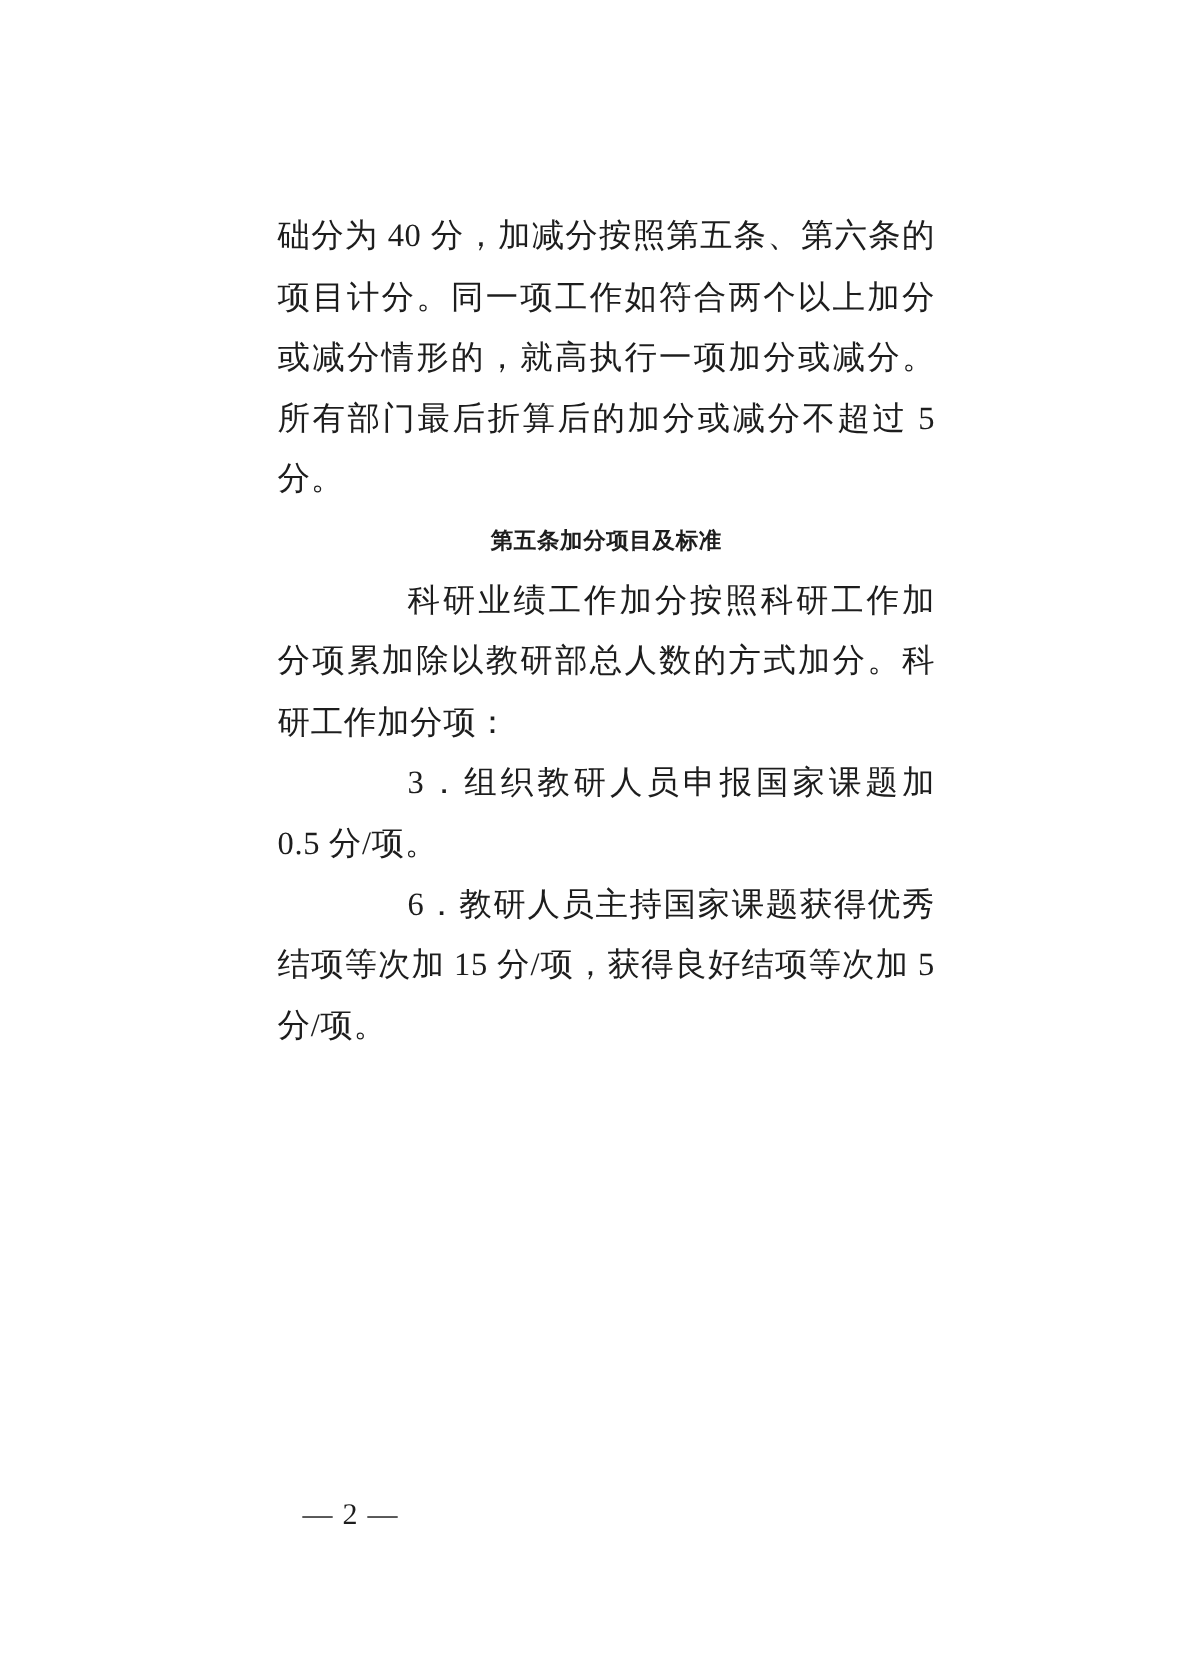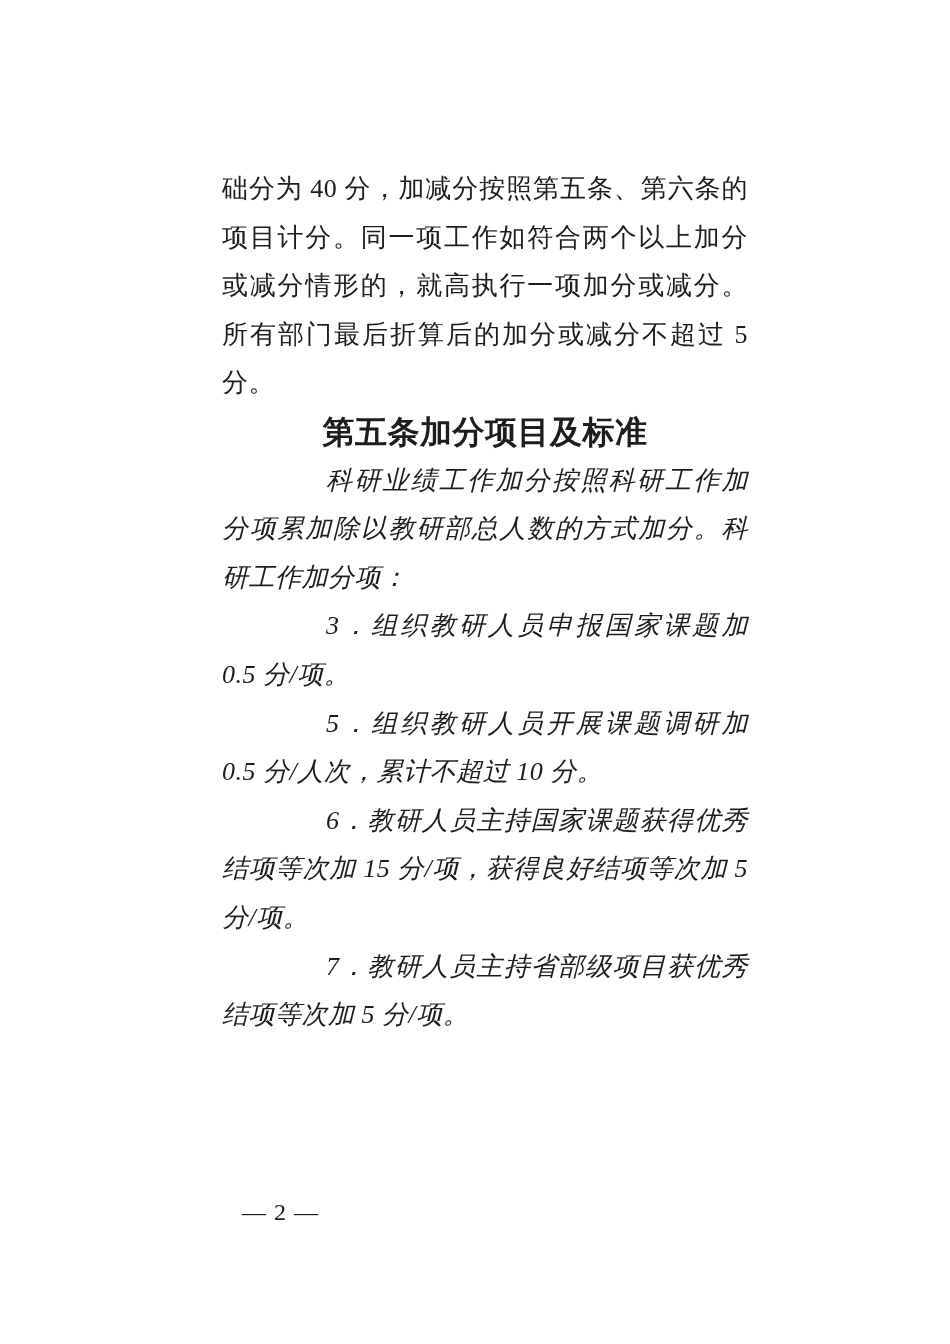--- a/index.html
+++ b/index.html
@@ -21,27 +21,26 @@
     overflow: hidden;
   }
   .body-text {
     margin: 0;
     line-height: 48.6px;
     text-align: justify;
     letter-spacing: 0.5px;
   }
   .indent {
     text-indent: 4em;
-    font-style: italic;
   }
   .heading {
     margin: 0;
     line-height: 48.6px;
     text-align: center;
-    font-size: 32px;
+    font-size: 18px;
     font-weight: bold;
     letter-spacing: 0.5px;
   }
   .footer {
     position: absolute;
     left: 148px;
     bottom: 118px;
     font-size: 24px;
     letter-spacing: 1px;
     color: #1d1d1d;
@@ -56,22 +55,20 @@
 
   <h2 class="heading">第五条加分项目及标准</h2>
 
   <p class="body-text indent">科研业绩工作加分按照科研工作加分项累加除以教研部总人数的方式加分。科研工作加分项：</p>
 
 
 
   <p class="body-text indent">3．组织教研人员申报国家课题加 0.5 分/项。</p>
 
 
-  <p class="body-text indent">5．组织教研人员开展课题调研加 0.5 分/人次，累计不超过 10 分。</p>
 
   <p class="body-text indent">6．教研人员主持国家课题获得优秀结项等次加 15 分/项，获得良好结项等次加 5 分/项。</p>
 
-  <p class="body-text indent">7．教研人员主持省部级项目获优秀结项等次加 5 分/项。</p>
 
 
   <div class="footer">— 2 —</div>
 
 </div>
 
 </body></html>

